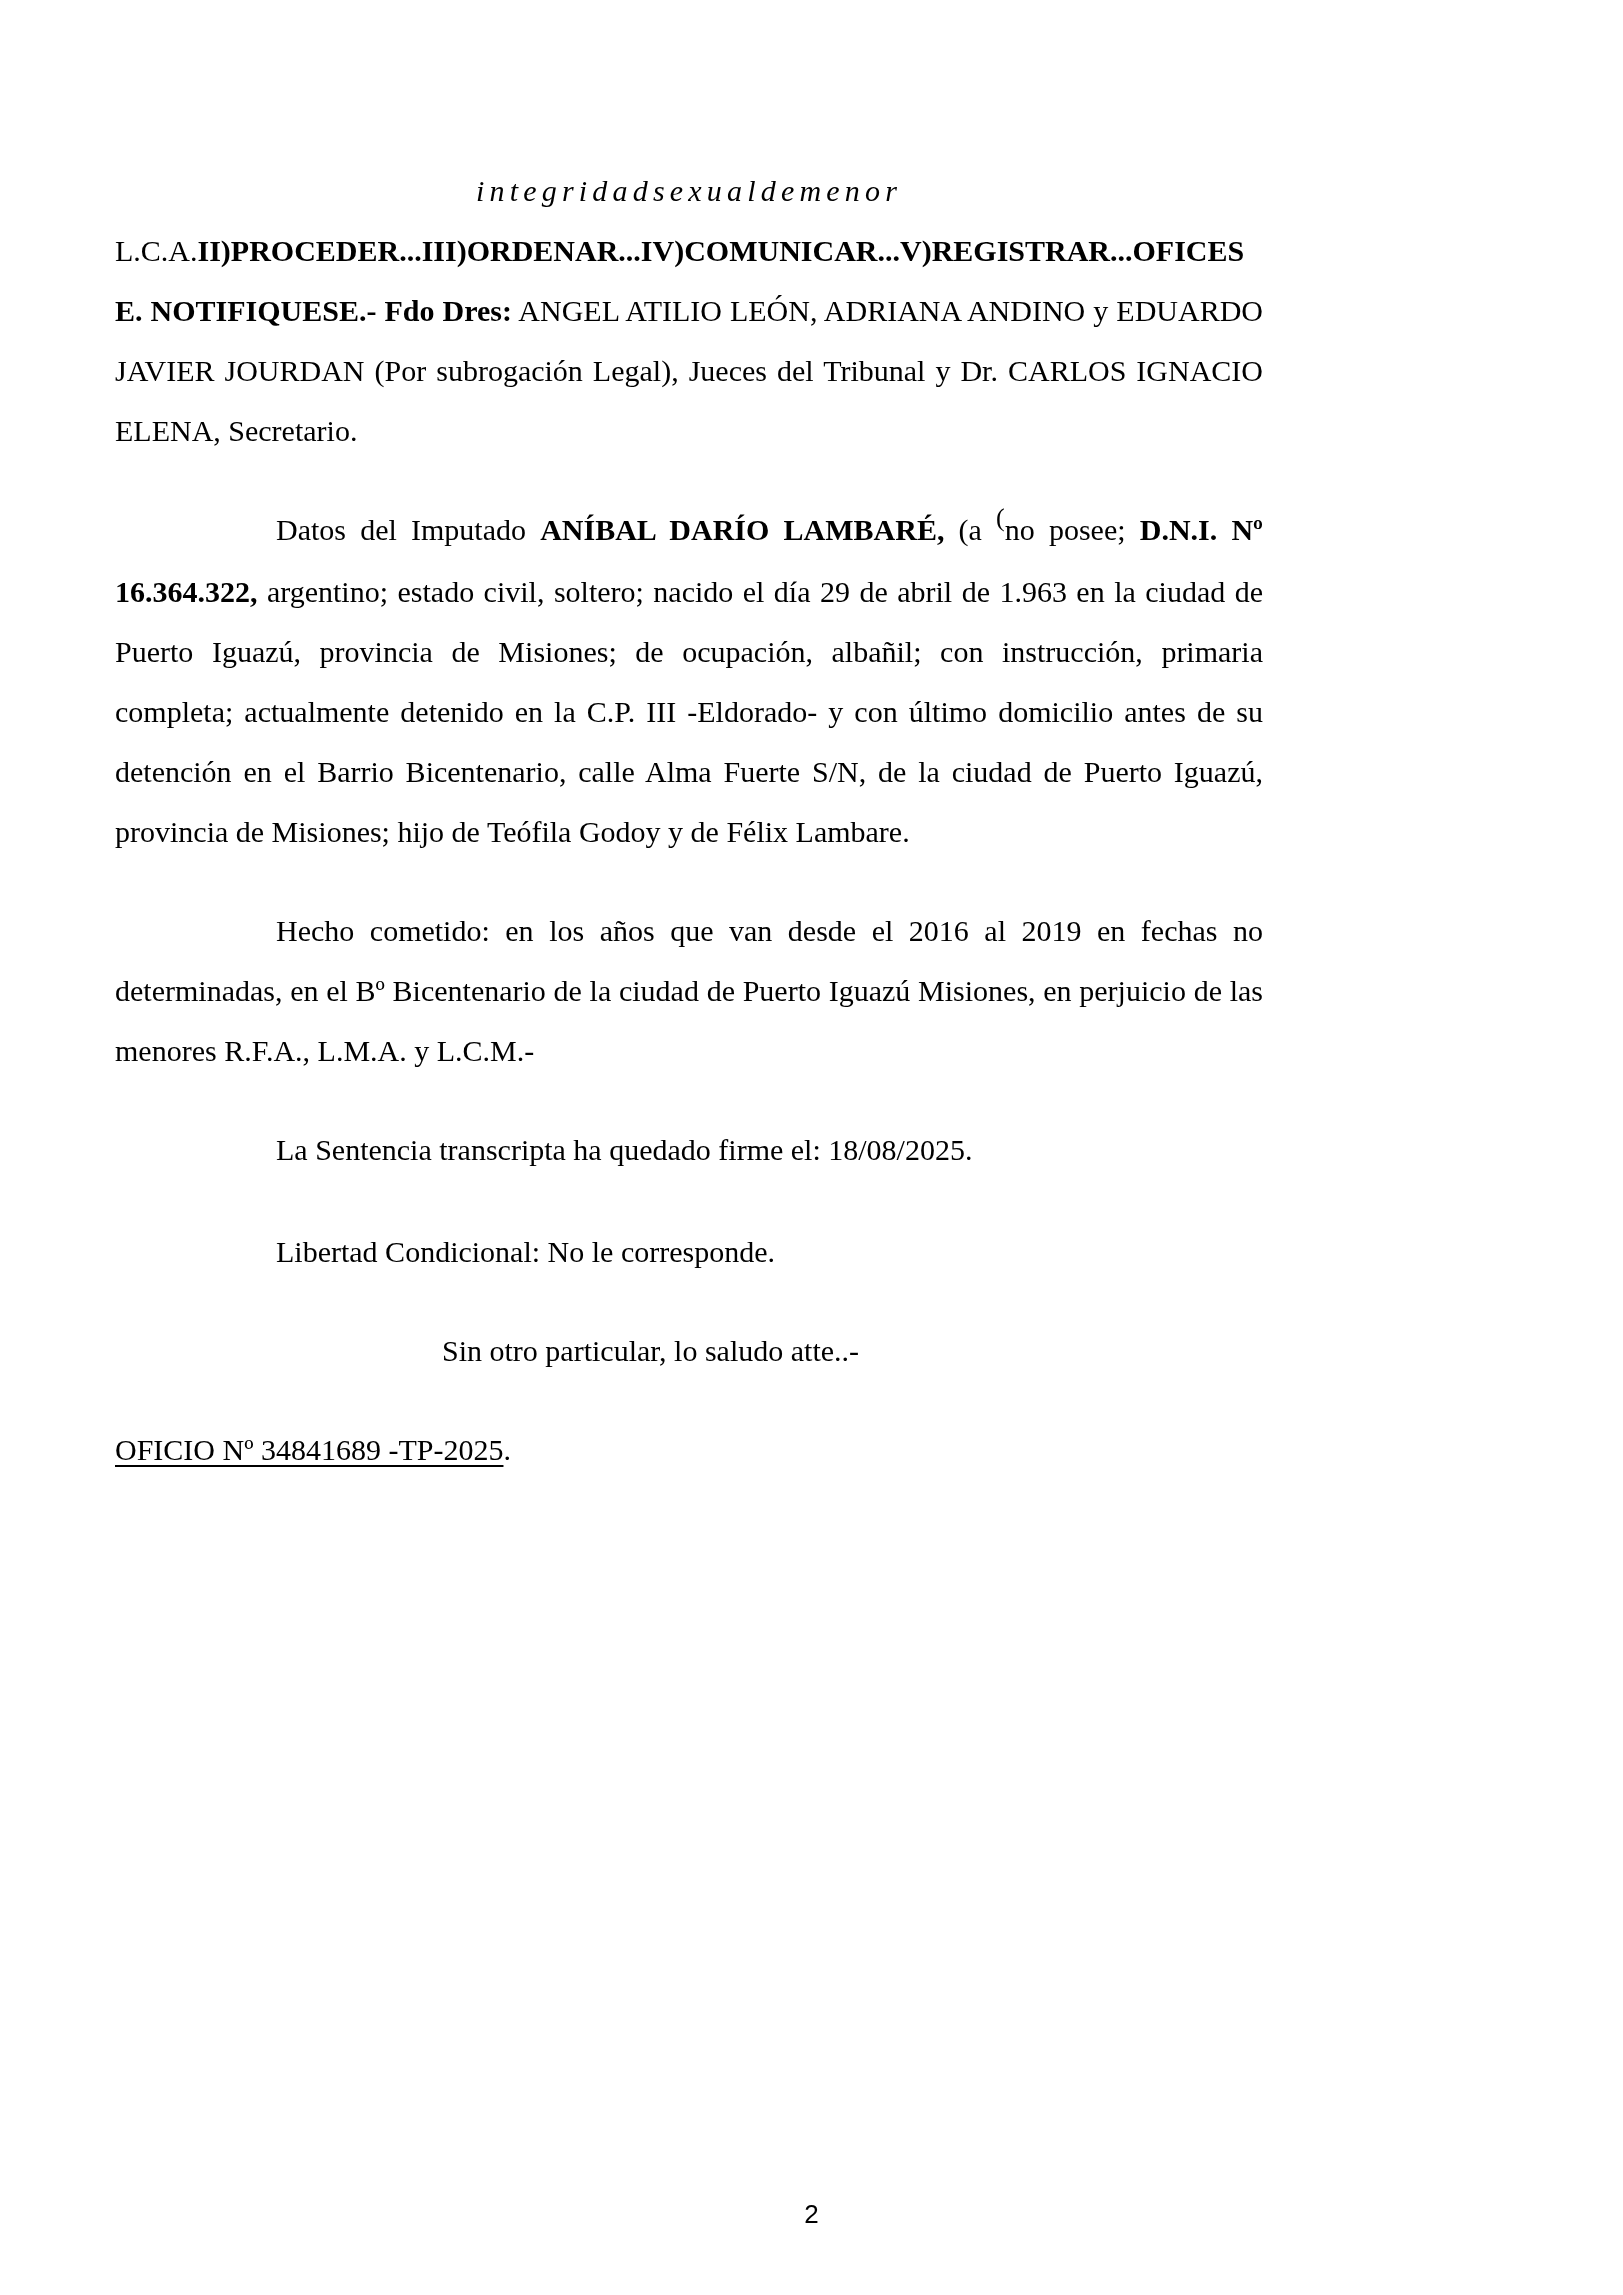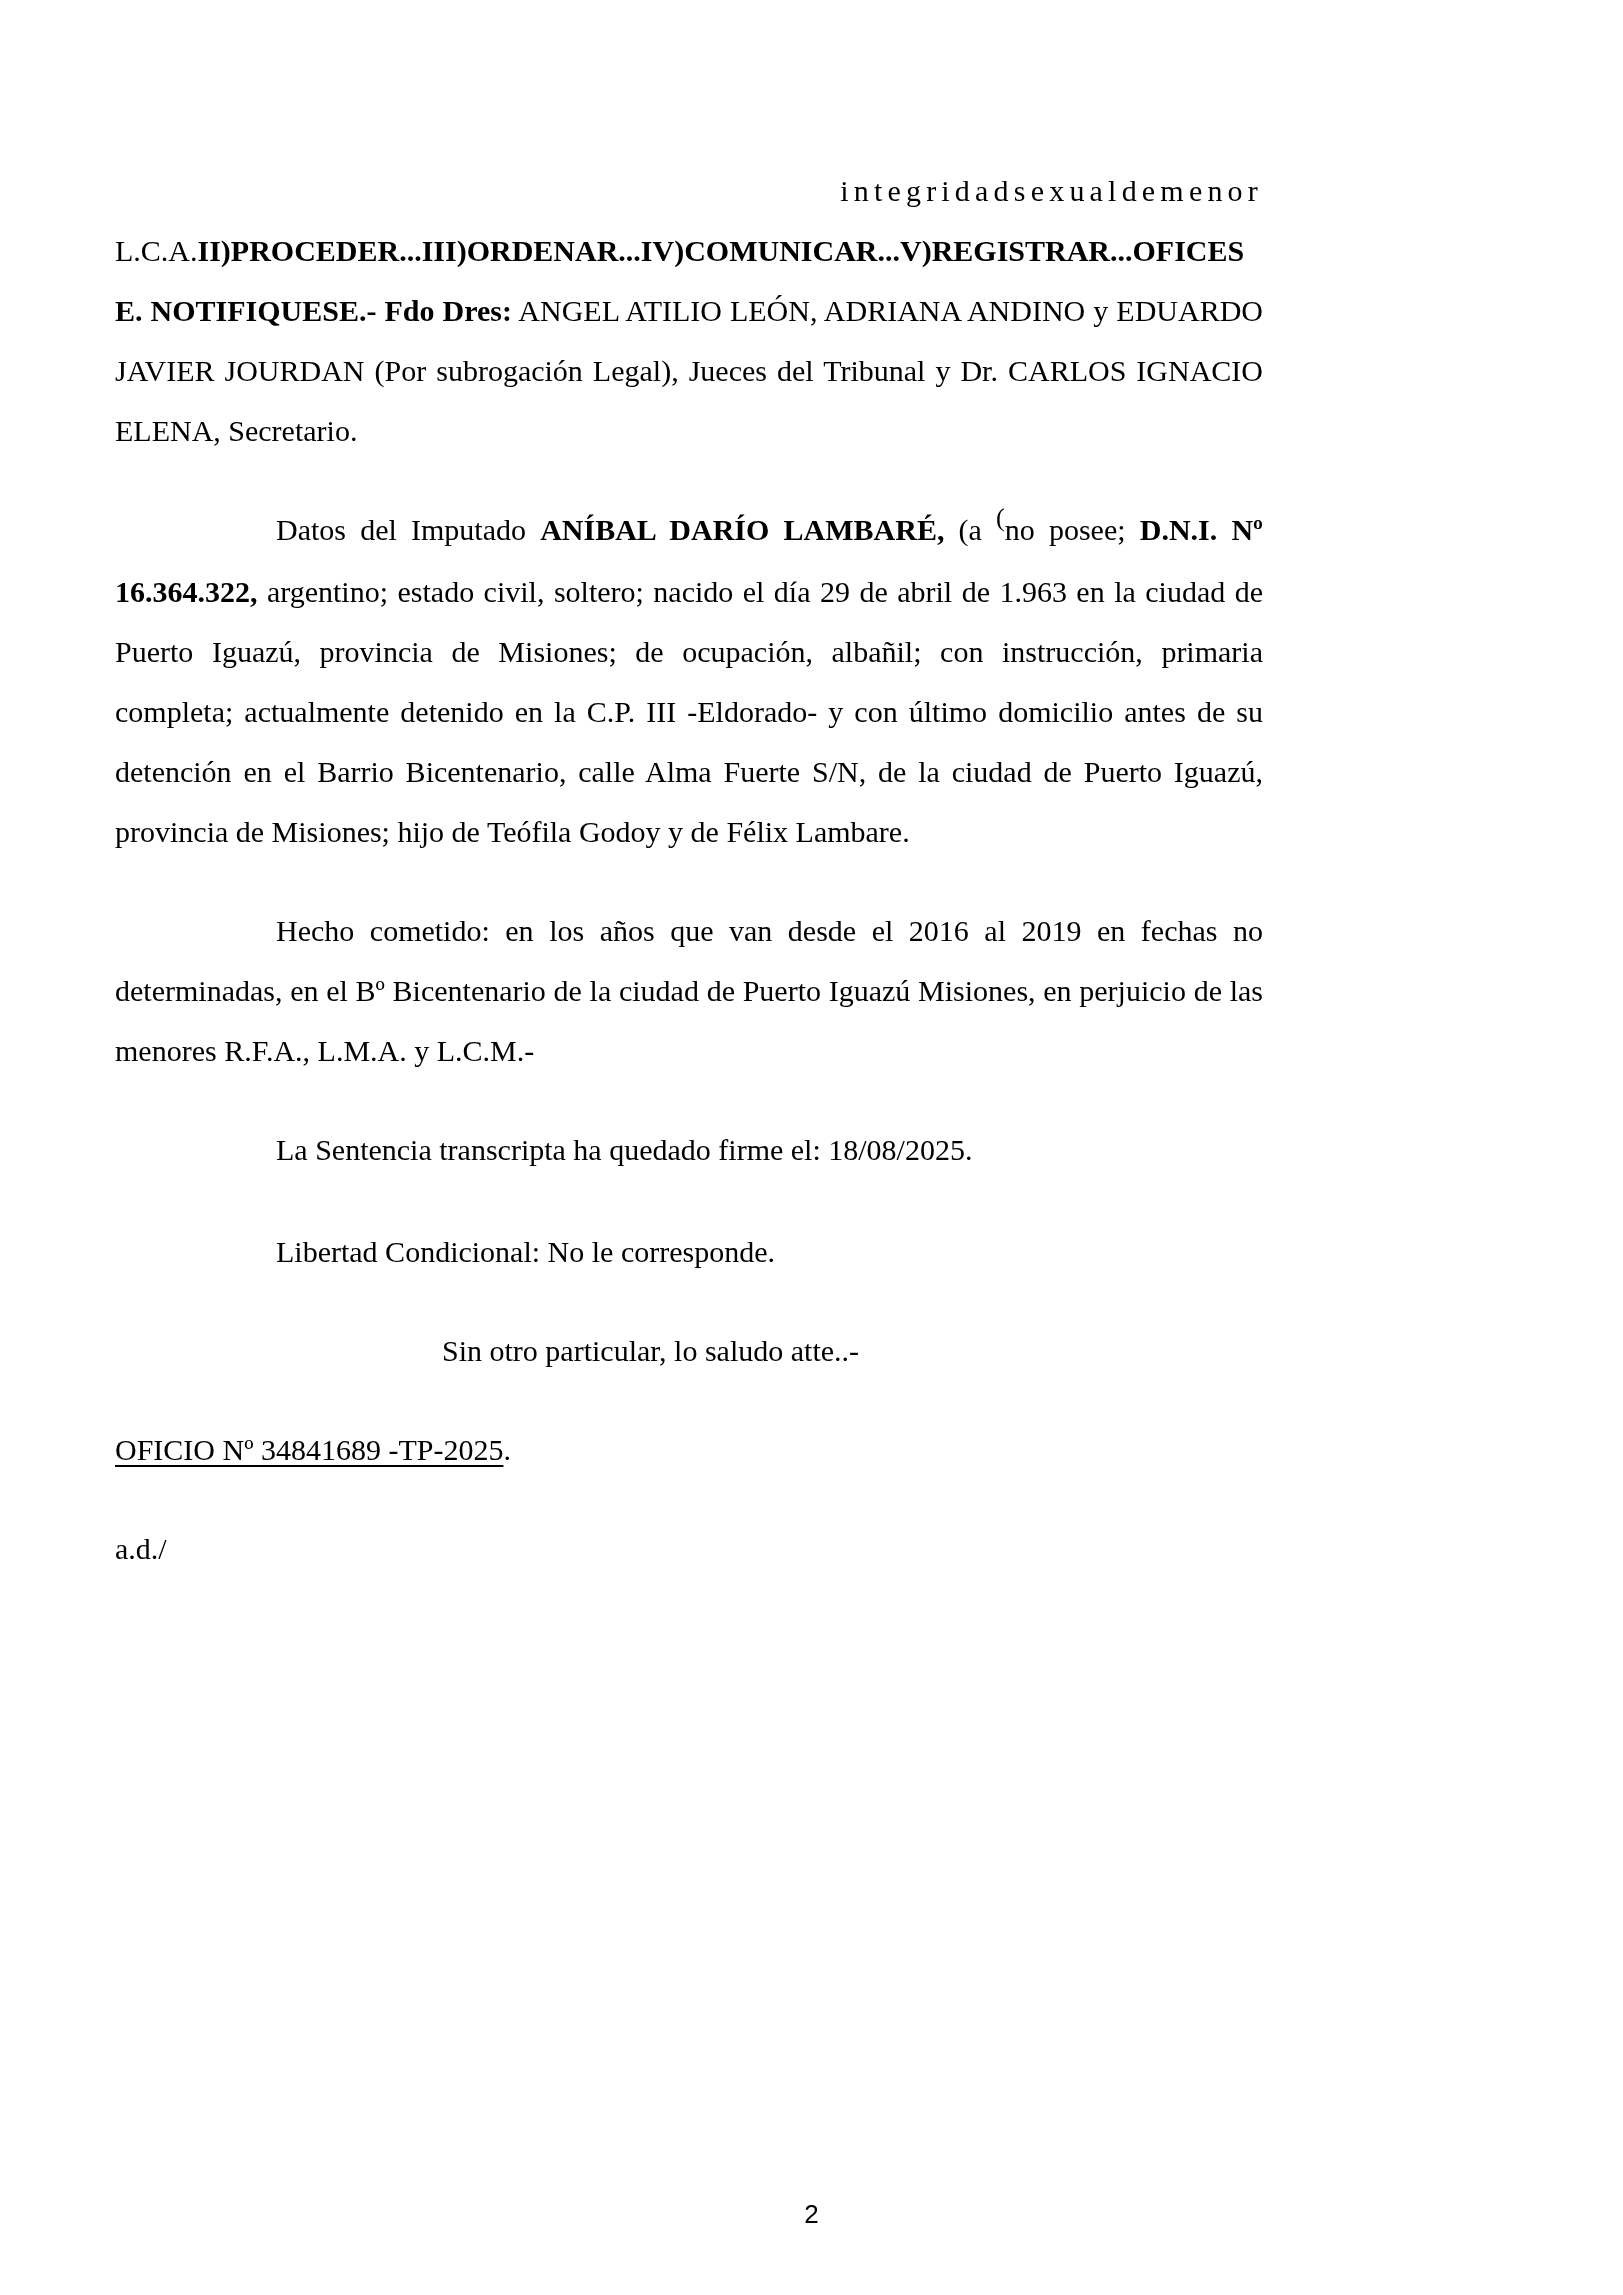--- a/index.html
+++ b/index.html
@@ -15,22 +15,22 @@
       line-height: 60px;
     }
     .p { margin: 0; text-align: justify; }
     .indent { text-indent: 161px; }
     .indent-big { text-indent: 327px; }
     .gap-s { margin-top: 39px; }
     .gap-m { margin-top: 42px; }
     .it { }
     .b { font-weight: bold; }
     .spaced {
-      display: flex; justify-content: flex-end;
-      letter-spacing: 5.2px;
+      display: flex; justify-content: center;
+      font-style: italic; letter-spacing: 5.2px;
     }
     .u { text-decoration: underline; text-decoration-thickness: 2px; text-underline-offset: 5.2px; }
     .sup-paren { position: relative; top: -14.4px; font-size: 26px; }
     .page-number {
       position: absolute; left: 0; width: 1623px; top: 2199px;
       text-align: center; font-family: "Liberation Sans", "DejaVu Sans", sans-serif;
       font-size: 26px; color: #000000;
     }
   </style>
 </head>
@@ -56,18 +56,17 @@
 
 
     <p class="p indent gap-m">Libertad Condicional: No le corresponde.</p>
 
 
 
     <p class="p indent-big gap-s">Sin otro particular, lo saludo atte..-</p>
 
     <p class="p gap-s"><span class="u">OFICIO Nº  34841689 -TP-2025</span><span>.</span></p>
 
-    <p class="p gap-s">a.d./</p>
   </div>
 
   <div class="page-number">2</div>
 </div>
 
 
 </body></html>

